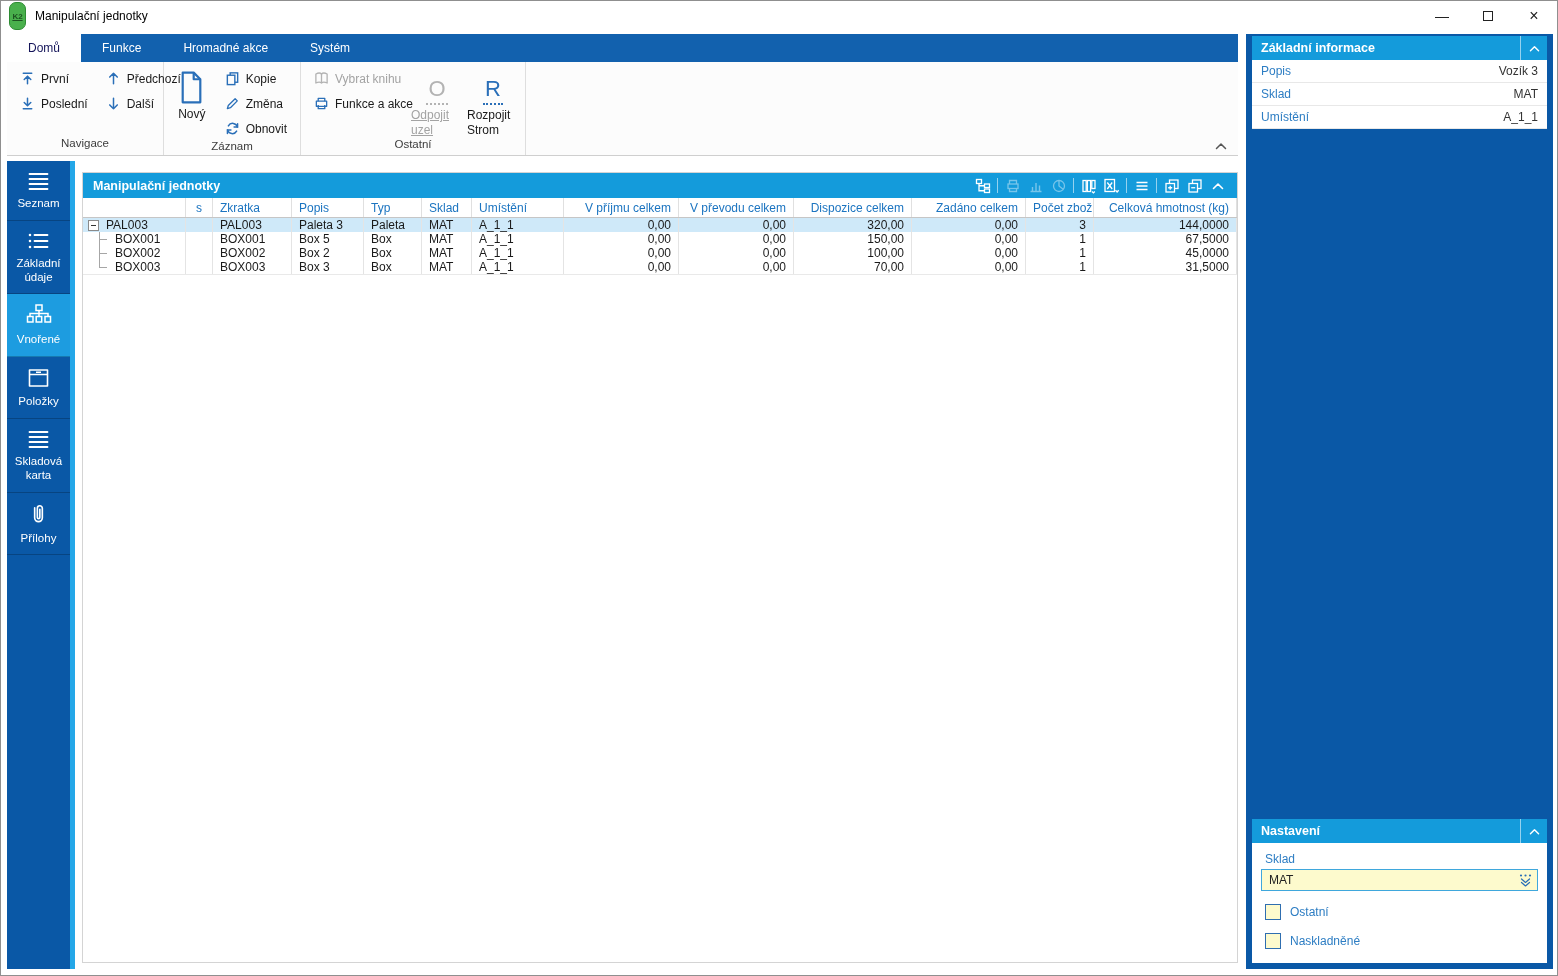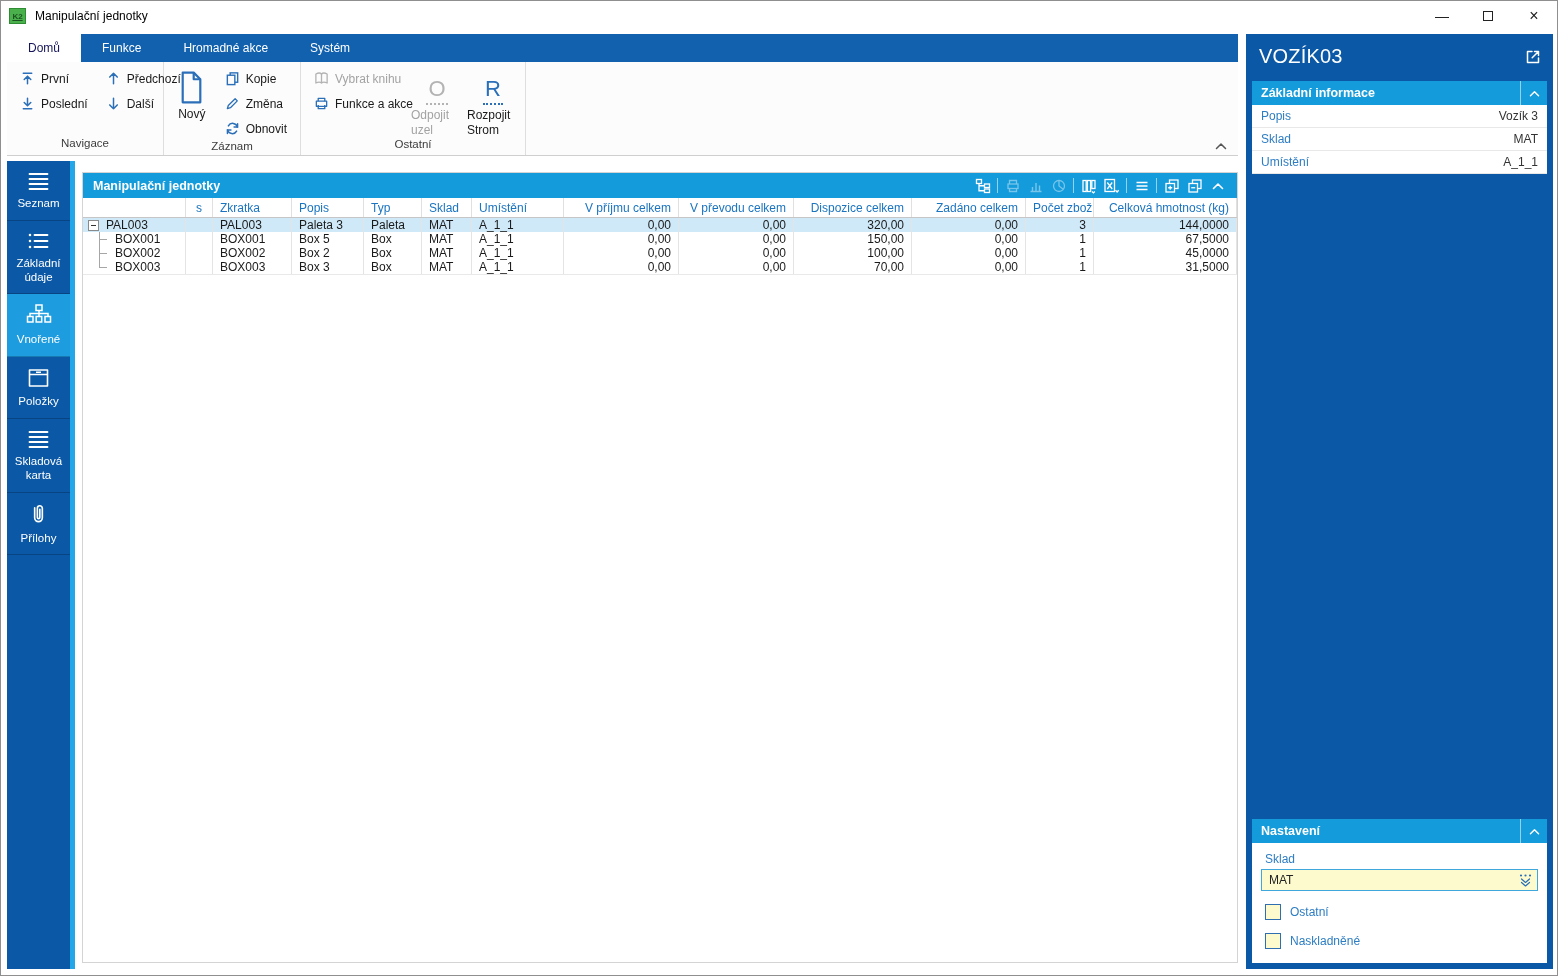--- a/index.html
+++ b/index.html
@@ -4,22 +4,22 @@
 <style>
   * { margin:0; padding:0; box-sizing:border-box; }
   html,body { width:1558px; height:976px; }
   body { font-family:"Liberation Sans", sans-serif; font-size:12px; color:#1a1a1a; background:#fff; }
 
   .window { width:1558px; height:976px; border:1px solid #8f8f8f; background:#fff;
             display:flex; flex-direction:column; overflow:hidden; }
 
   
   .titlebar { height:30px; flex:none; display:flex; align-items:center; background:#fff; }
-  .app-logo { width:17px; height:16px; margin:0 9px 0 8px; background:#49b04c; border:1px solid #2e8c33;
-              border-radius:0; color:#1c5220; font-size:8px; font-weight:bold;
+  .app-logo { width:17px; height:28px; margin:0 9px 0 8px; background:#49b04c; border:1px solid #2e8c33;
+              border-radius:7px; color:#1c5220; font-size:8px; font-weight:bold;
               display:flex; align-items:center; justify-content:center;text-decoration:underline; }
   .title-text { font-size:12px; color:#000; flex:1; }
   .win-btn { width:46px; height:30px; display:flex; align-items:center; justify-content:center;
              color:#222; font-size:14px; }
   .max-box { width:10px; height:10px; border:1px solid #222; display:inline-block; }
 
   
   .body-row { flex:1; display:flex; padding:3px 6px 6px 6px; gap:8px; min-height:0; background:#fff; }
   .left-col { width:1231px; flex:none; display:flex; flex-direction:column; min-height:0; }
 
@@ -31,21 +31,21 @@
                  display:flex; position:relative; }
   .rgroup { display:flex; flex-direction:column; border-right:1px solid #dedede; }
   .rgroup-content { flex:1; display:flex; padding:5px 6px 0 6px; gap:4px; }
   .rgroup-label { height:18px; text-align:center; color:#3c3c3c; font-size:11.5px; }
   .btn-col { display:flex; flex-direction:column; gap:2px; }
   .small-btn { height:23px; display:flex; align-items:center; gap:6px; padding:0 7px; white-space:nowrap; }
   .small-btn .lbl { color:#1a1a1a; }
   .small-btn.disabled .lbl { color:#a3a3a3; }
   .big-btn { width:58px; display:flex; flex-direction:column; align-items:center; padding-top:4px; }
   .big-btn .lbl { text-align:left; line-height:1.25; margin-top:3px; color:#1a1a1a; }
-  .big-btn.disabled .lbl { color:#a3a3a3; }
+  .big-btn.disabled .lbl { color:#a3a3a3;text-decoration:underline; }
   .letter-ic { font-size:22px; line-height:1; color:#2a6fb8; border-bottom:2px dotted #2a6fb8;
                padding:3px 2px 3px 2px; margin-top:4px; }
   .big-btn.disabled .letter-ic { color:#b3b3b3; border-bottom-color:#b3b3b3; }
   .ribbon-collapse { position:absolute; right:10px; bottom:4px; }
 
   
   .content-row { flex:1; display:flex; margin-top:5px; min-height:0; }
   .sidebar { width:68px; flex:none; background:#0a58a6; border-right:5px solid #24a7e8; display:flex; flex-direction:column; }
   .side-item { padding:10px 2px 9px; display:flex; flex-direction:column; align-items:center; gap:6px;
                color:#fff; font-size:11.5px; text-align:center; line-height:1.2;
@@ -499,28 +499,20 @@
               <div class="cell c12 num">31,5000</div>
             </div>
 
             <div class="grid-rest"></div>
           </div>
         </div>
       </div>
     </div>
 
     <div class="detail-panel">
-      <div class="dp-header">
-        <div class="dp-title">VOZÍK03</div>
-        <span>
-            <svg width="18" height="18" viewBox="0 0 18 18" fill="none" stroke="#fff" stroke-width="1.5" stroke-linecap="round" stroke-linejoin="round">
-              <path d="M8 3.5H3.5v11h11V10M10.5 3.5h4v4M14.5 3.5L8.2 9.8"></path>
-            </svg>
-          </span>
-      </div>
 
       <div class="dp-section" style="margin-top:2px">
         <div class="dp-sec-header">
           <div class="dp-sec-title">Základní informace</div>
           <div class="dp-chevron">
               <svg width="13" height="9" viewBox="0 0 14 10" fill="none" stroke="#fff" stroke-width="1.6" stroke-linecap="round" stroke-linejoin="round">
                 <path d="M2.5 7.5L7 3l4.5 4.5"></path>
               </svg>
             </div>
         </div>

